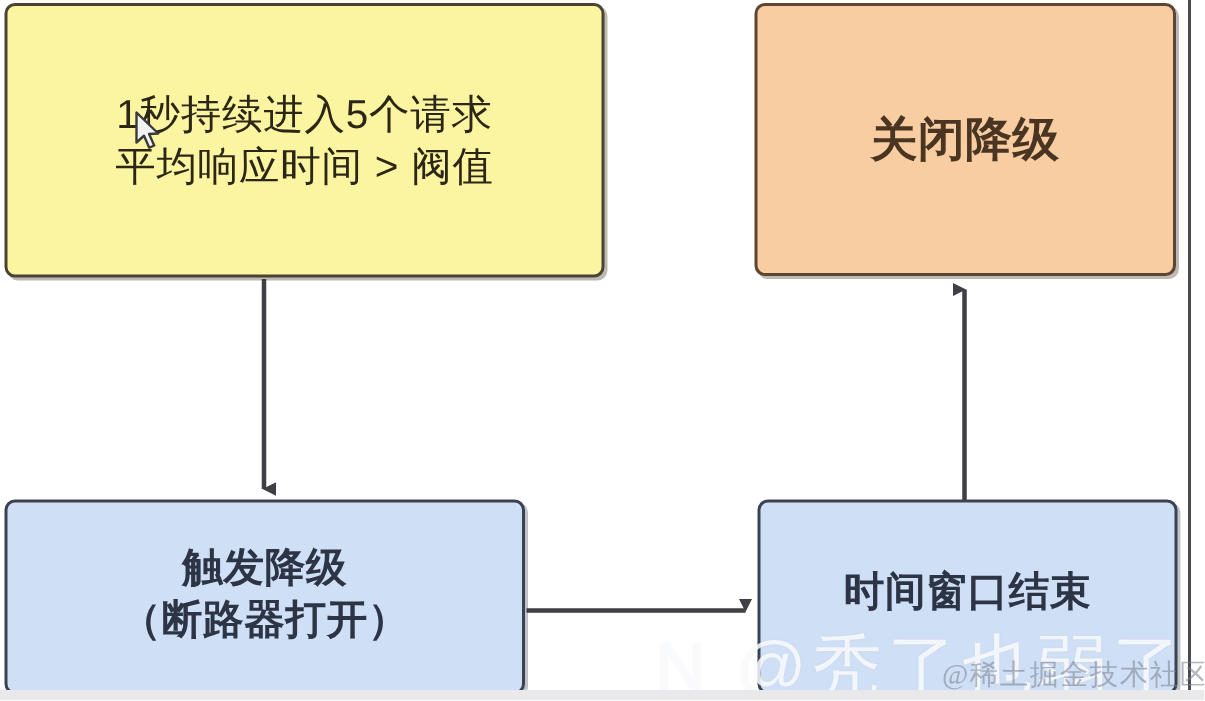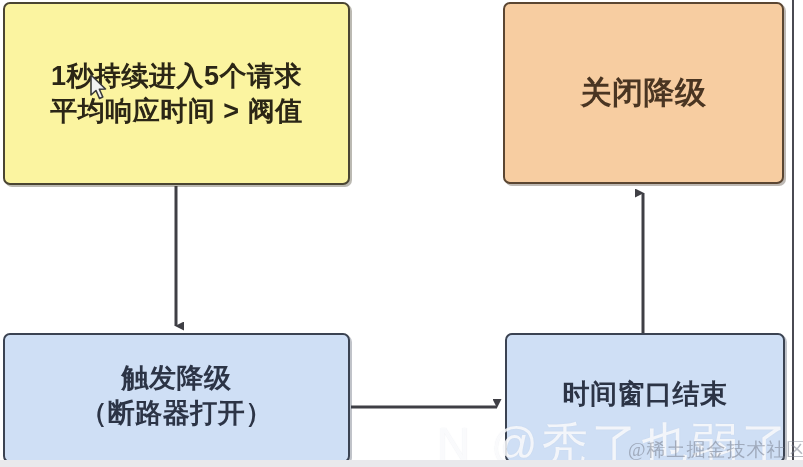--- a/index.html
+++ b/index.html
@@ -28,26 +28,26 @@
     justify-content: center;
     text-align: center;
     line-height: 1.28;
     letter-spacing: 0.5px;
     white-space: pre-line;
     user-select: none;
   }
 
   .node-condition {          
     left: 3px;  top: 2px;
-    width: 347px; height: 183px;
+    width: 400px; height: 183px;
     background: #fbf4a0;
     border: 2.5px solid #4a4532;
     color: #2b2616;
     font-size: 27px;
-    font-weight: 700;
+    font-weight: 400;
     box-shadow: 2px 2px 0 rgba(60,55,35,0.35);
   }
 
   .node-close {              
     left: 503px; top: 2px;
     width: 281px; height: 182px;
     background: #f7cda1;
     border: 2.5px solid #5b4632;
     color: #4a3522;
     font-size: 31px;

